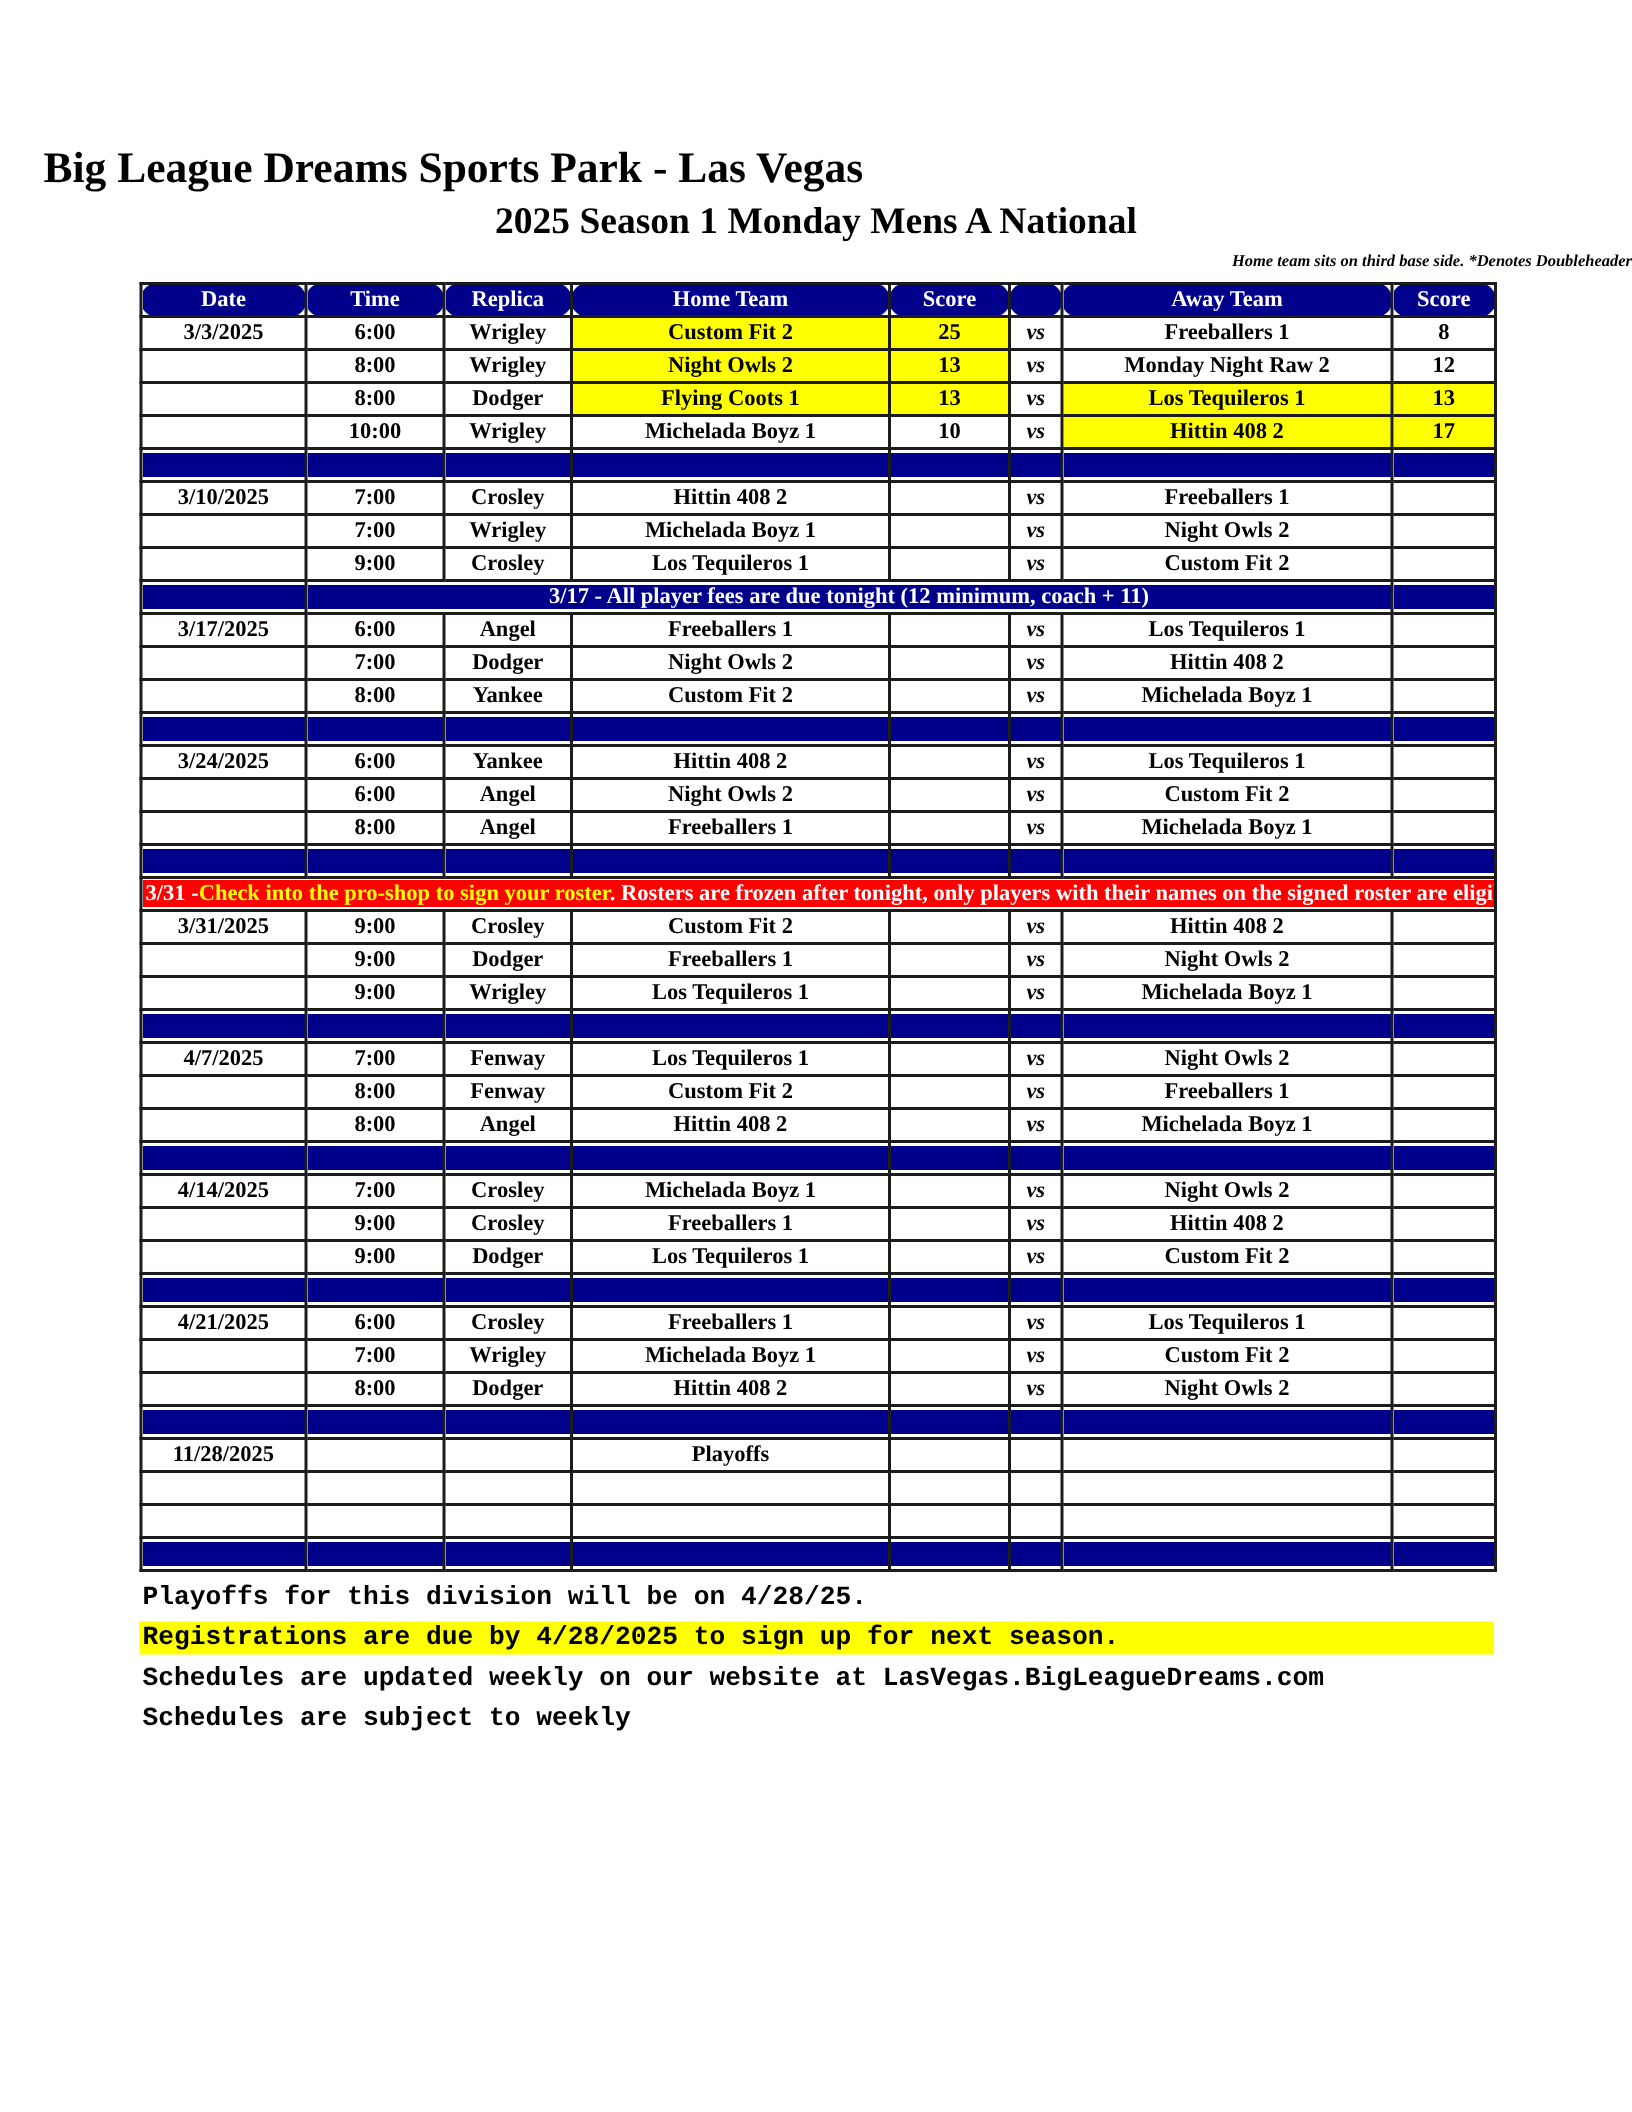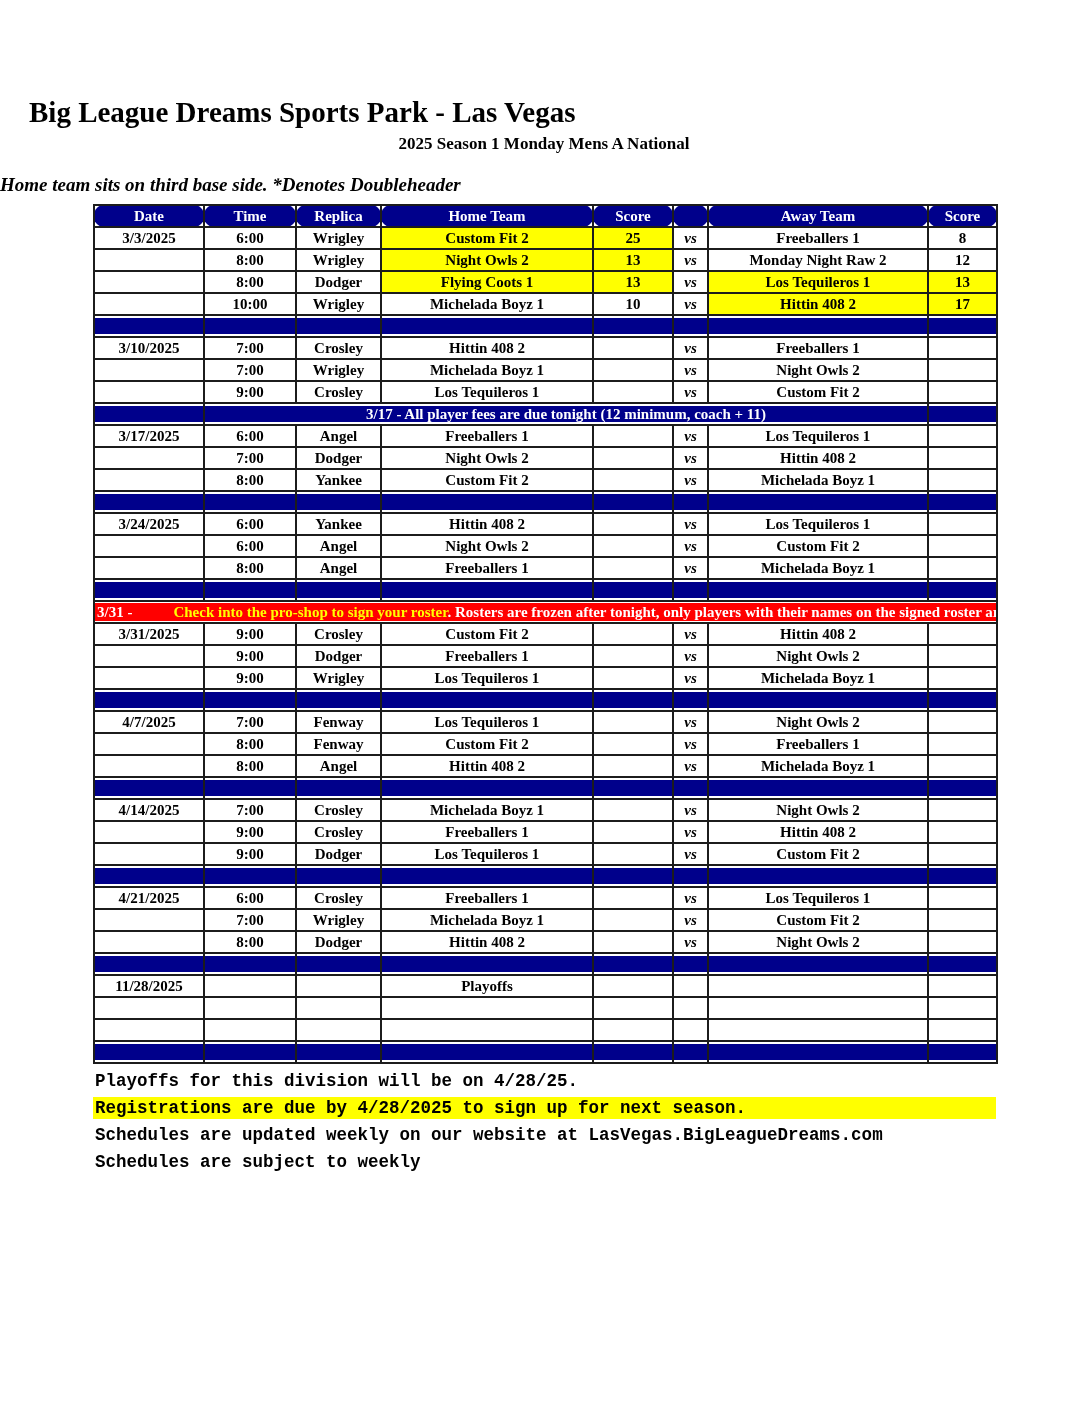--- a/index.html
+++ b/index.html
@@ -8,22 +8,22 @@
     width:1088px; height:1408px; overflow:hidden;
     font-family:"Liberation Serif","DejaVu Serif",serif;
     color:#000;
   }
   :root {
     --navy:#00008B; --yellow:#FFFF00; --red:#FF0000; --border:#1c1c1c;
   }
   .page { position:relative; width:1088px; height:1408px; }
 
   .title { margin-top:96px; font-size:29px; font-weight:bold;padding-left:29px; }
-  .subtitle { margin-top:5px; text-align:center; font-size:17px; font-weight:bold; }
-  .tagline { margin-top:20px; text-align:left; font-size:19px; font-weight:bold; font-style:italic; }
+  .subtitle { margin-top:5px; text-align:center; font-size:25px; font-weight:bold; }
+  .tagline { margin-top:6px; text-align:right; font-size:11px; font-weight:bold; font-style:italic; }
 
   table.schedule {
     border-collapse:collapse; table-layout:fixed;
     width:903px; margin:8px 0 0 93px;
   }
   .schedule th, .schedule td {
     border:2px solid var(--border);
     height:22px; padding:0 2px;
     font-size:15px; font-weight:bold; text-align:center; vertical-align:middle;
     line-height:17px; overflow:hidden; white-space:nowrap;
@@ -39,21 +39,21 @@
   .hl { background:var(--yellow); }
   .vs { font-style:italic; font-size:14px; }
   .alert-cell {
     background:linear-gradient(to bottom,
       #fff 0, #fff 1px,
       var(--red) 1px, var(--red) calc(100% - 1px),
       #fff calc(100% - 1px), #fff 100%);
     color:#fff; height:44px; font-size:14.5px; line-height:20px;
     white-space:normal; padding:0 4px;
   }
-  .alert-em { color:var(--yellow);margin-left:41px; }
+  .alert-em { color:var(--yellow); }
 
   .footer { width:903px; margin:6px 0 0 93px; }
   .fline { font-size:17.5px; font-weight:bold; line-height:22px; margin-top:5px; padding-left:2px;font-family:Liberation Mono, monospace; }
   .fline.hl-line { background:var(--yellow); }
 </style>
 </head>
 <body>
 
 <div class="page">
   <div class="title">Big League Dreams Sports Park - Las Vegas</div>

